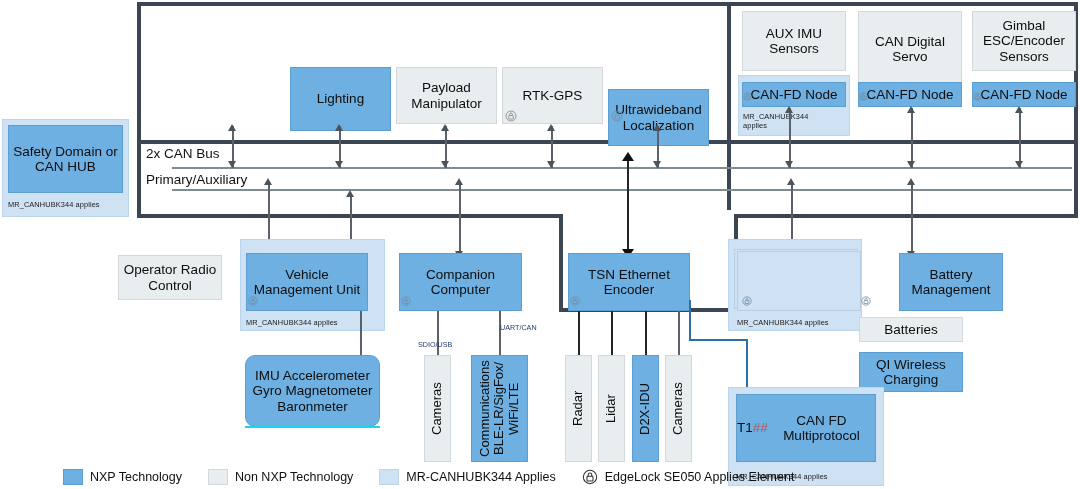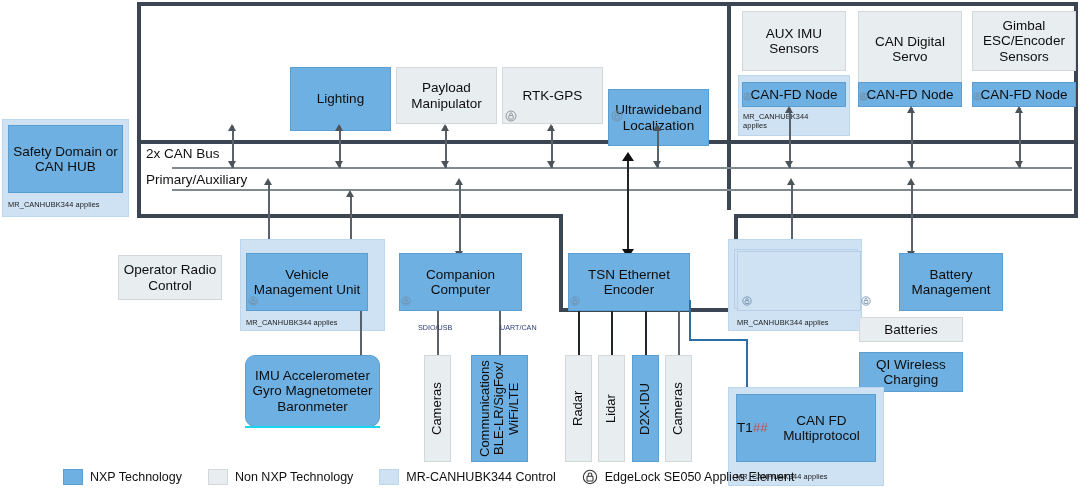--- a/index.html
+++ b/index.html
@@ -188,21 +188,21 @@
   <div class="cyanbar" style="left:245px;top:426px;width:135px;"></div>
 
   <div class="box nxp" style="left:399px;top:253px;width:123px;height:58px;">Companion Computer</div>
   <svg class="lock" viewBox="0 0 24 24" style="left:401px;top:296px;width:10px;height:10px;">
     <circle cx="12" cy="12" r="10" fill="none" stroke="#6f8ea8" stroke-width="2"></circle>
     <rect x="7.5" y="11" width="9" height="7" rx="1" fill="none" stroke="#6f8ea8" stroke-width="2"></rect>
     <path d="M9.3 11 V8.6 a2.7 2.7 0 0 1 5.4 0 V11" fill="none" stroke="#6f8ea8" stroke-width="2"></path>
   </svg>
   <div class="vline" style="left:437px;top:311px;height:44px;"></div>
   <div class="vline" style="left:499px;top:311px;height:44px;"></div>
-  <div class="conn-label" style="left:418px;top:323px;">SDIO/USB</div>
+  <div class="conn-label" style="left:418px;top:340px;">SDIO/USB</div>
   <div class="conn-label" style="left:500px;top:323px;">UART/CAN</div>
 
   <div class="box nonnxp vert" style="left:424px;top:355px;width:27px;height:107px;font-size:13px;">Cameras</div>
   <div class="box nxp vert" style="left:471px;top:355px;width:57px;height:107px;font-size:13px;">Communications BLE-LR/SigFox/ WiFi/LTE</div>
 
   <div class="box nxp" style="left:568px;top:253px;width:122px;height:58px;">TSN Ethernet Encoder</div>
   <svg class="lock" viewBox="0 0 24 24" style="left:570px;top:296px;width:10px;height:10px;">
     <circle cx="12" cy="12" r="10" fill="none" stroke="#6f8ea8" stroke-width="2"></circle>
     <rect x="7.5" y="11" width="9" height="7" rx="1" fill="none" stroke="#6f8ea8" stroke-width="2"></rect>
     <path d="M9.3 11 V8.6 a2.7 2.7 0 0 1 5.4 0 V11" fill="none" stroke="#6f8ea8" stroke-width="2"></path>
@@ -253,21 +253,21 @@
     <div class="legend-item">
       <div class="sw sw-nxp"></div>
       <span>NXP Technology</span>
     </div>
     <div class="legend-item">
       <div class="sw sw-non"></div>
       <span>Non NXP Technology</span>
     </div>
     <div class="legend-item">
       <div class="sw sw-mr"></div>
-      <span>MR-CANHUBK344 Control</span>
+      <span>MR-CANHUBK344 Applies</span>
     </div>
     <div class="legend-item">
       <svg viewBox="0 0 24 24" style="width:16px;height:16px;margin-right:7px;">
         <circle cx="12" cy="12" r="10" fill="none" stroke="#333" stroke-width="1.6"></circle>
         <rect x="7.5" y="11" width="9" height="7" rx="1" fill="none" stroke="#333" stroke-width="1.6"></rect>
         <path d="M9.3 11 V8.6 a2.7 2.7 0 0 1 5.4 0 V11" fill="none" stroke="#333" stroke-width="1.6"></path>
       </svg>
       <span>EdgeLock SE050 Applies Element</span>
     </div>
   </div>

